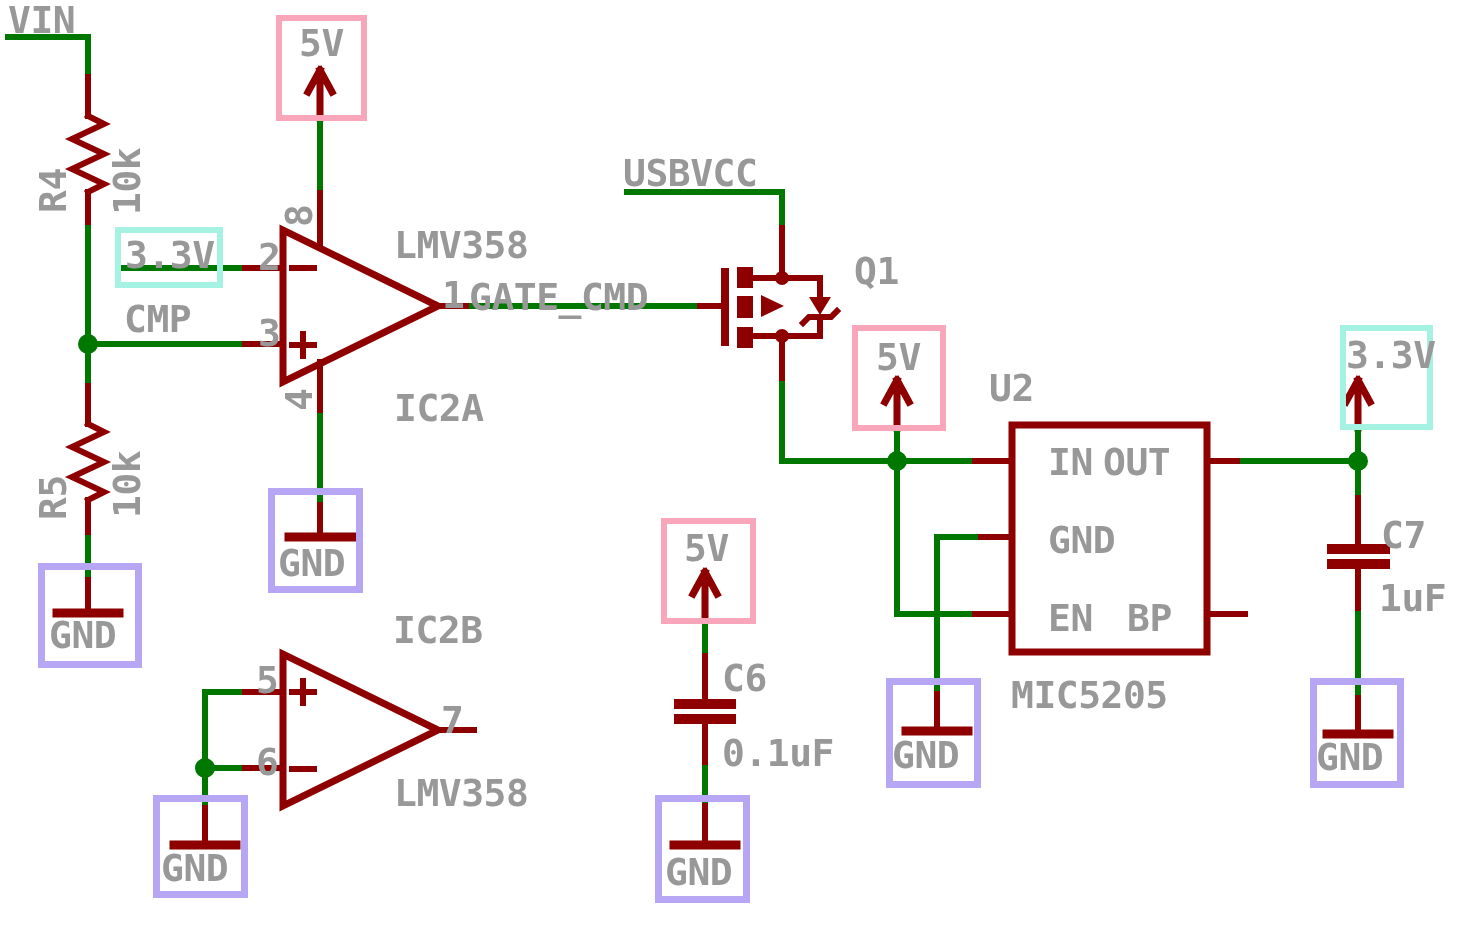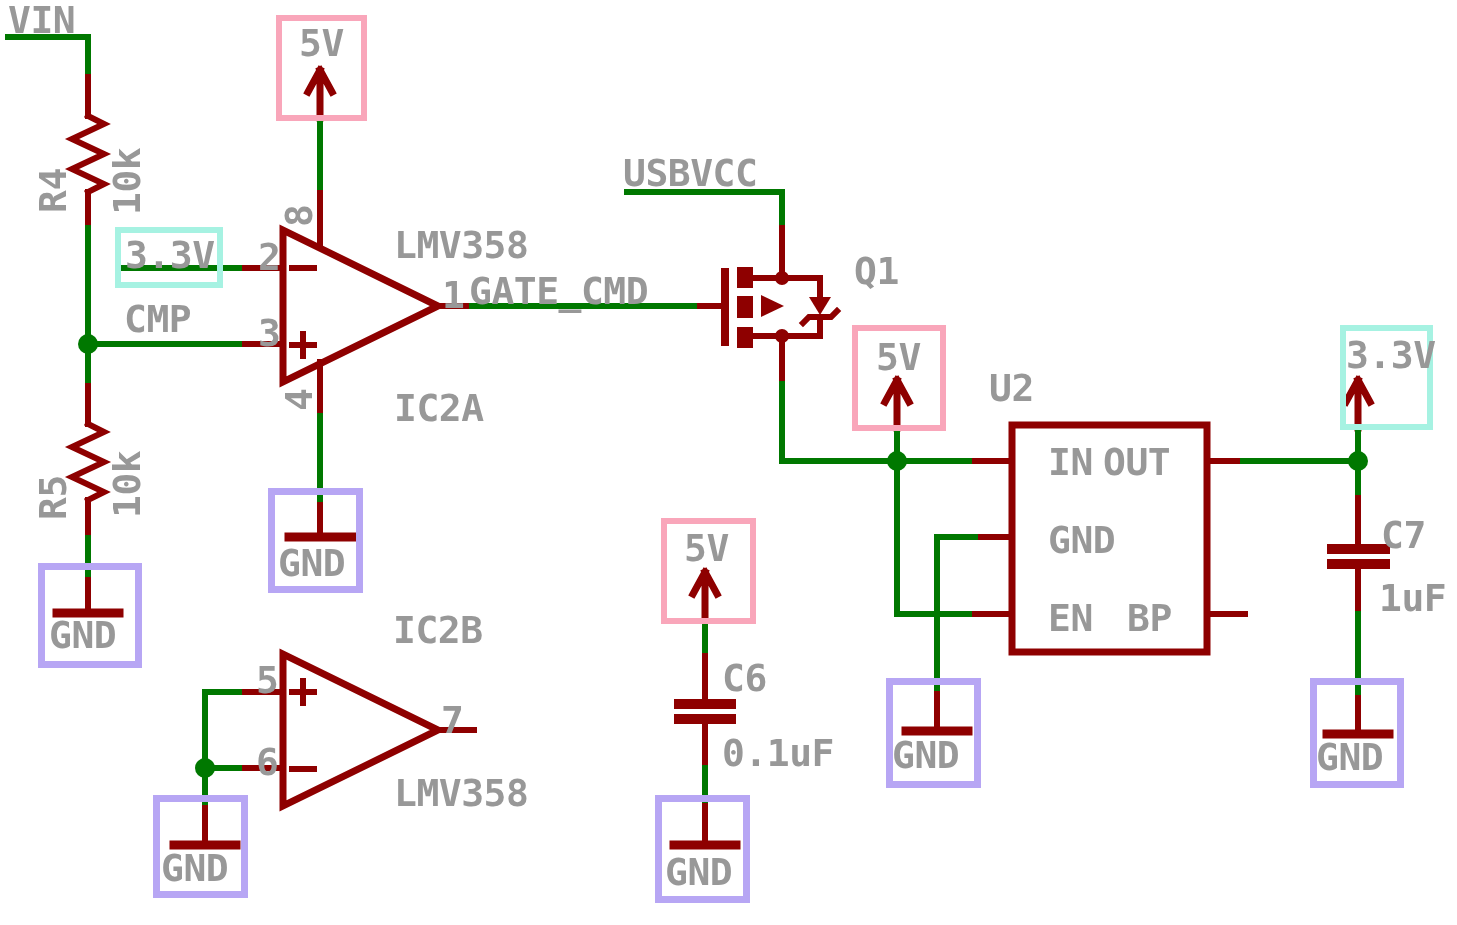--- a/index.html
+++ b/index.html
@@ -213,32 +213,33 @@
   <div class="lbl" style="left:125px;top:236px">3.3V</div>
   <div class="lbl" style="left:299px;top:24px">5V</div>
 
   <div class="lbl" style="left:394px;top:226px">LMV358</div>
   <div class="lbl" style="left:394px;top:389px">IC2A</div>
   <div class="lbl" style="left:258px;top:238px">2</div>
   <div class="lbl" style="left:258px;top:314px">3</div>
   <div class="lbl" style="left:442px;top:276px">1</div>
   <div class="lbl rot" style="left:318px;top:189px">8</div>
   <div class="lbl rot" style="left:318px;top:373px">4</div>
-  <div class="lbl" style="left:469px;top:272px">GATE_CMD</div>
+  <div class="lbl" style="left:469px;top:278px">GATE_CMD</div>
 
   <div class="lbl" style="left:623px;top:154px">USBVCC</div>
   <div class="lbl" style="left:854px;top:252px">Q1</div>
   <div class="lbl" style="left:876px;top:338px">5V</div>
 
   <div class="lbl" style="left:989px;top:369px">U2</div>
   <div class="lbl" style="left:1048px;top:443px">IN</div>
   <div class="lbl" style="left:1103px;top:443px">OUT</div>
   <div class="lbl" style="left:1048px;top:521px">GND</div>
   <div class="lbl" style="left:1048px;top:599px">EN</div>
   <div class="lbl" style="left:1127px;top:599px">BP</div>
+  <div class="lbl" style="left:1011px;top:676px">MIC5205</div>
 
   <div class="lbl" style="left:1346px;top:336px">3.3V</div>
   <div class="lbl" style="left:1381px;top:516px">C7</div>
   <div class="lbl" style="left:1379px;top:579px">1uF</div>
 
   <div class="lbl" style="left:684px;top:529px">5V</div>
   <div class="lbl" style="left:722px;top:659px">C6</div>
   <div class="lbl" style="left:722px;top:734px">0.1uF</div>
 
   <div class="lbl" style="left:393px;top:611px">IC2B</div>

